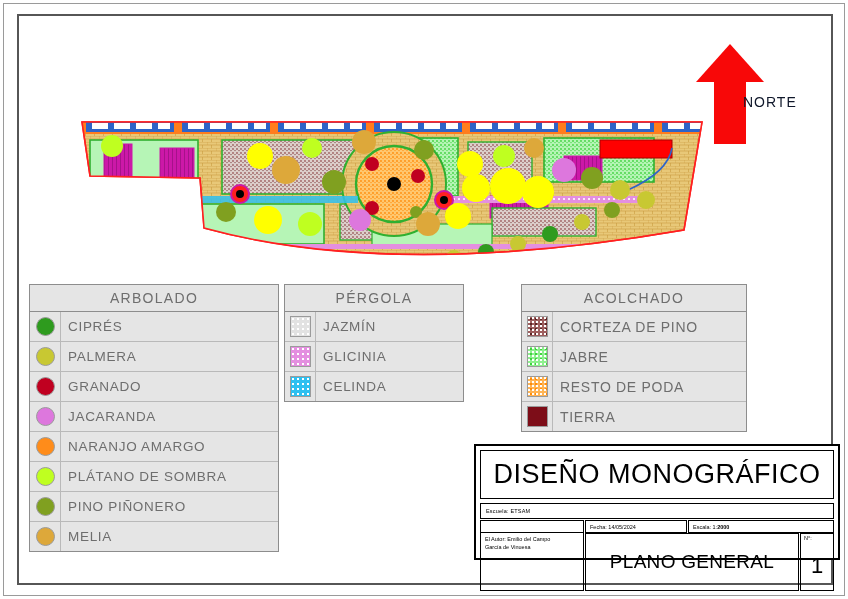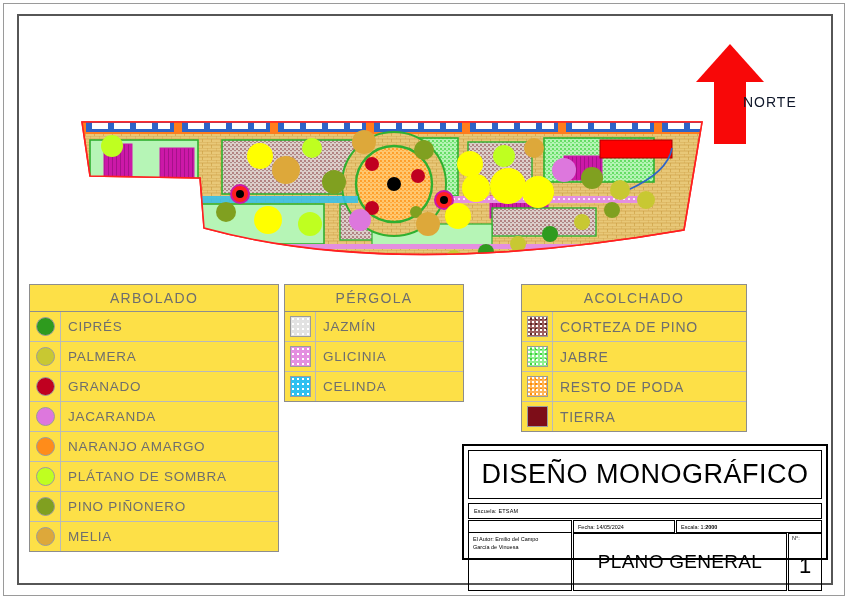--- a/index.html
+++ b/index.html
@@ -20,21 +20,21 @@
               border-left:34px solid transparent;border-right:34px solid transparent;
               border-bottom:38px solid #f80808;}
   .north-label{position:absolute;left:55px;top:72px;color:#0f172a;font-size:14px;
                letter-spacing:1px;}
 
   
   #plan{position:absolute;left:72px;top:112px;width:645px;height:168px;}
   #plan svg{display:block;}
 
   
-  .legend{position:absolute;border:1px solid #8d8d8d;background:#fde047;box-sizing:border-box;}
+  .legend{position:absolute;border:1px solid #8d8d8d;background:#e5e5e5;box-sizing:border-box;}
   .legend .lg-head{height:26px;line-height:26px;text-align:center;color:#6e6e6e;
                    font-size:14px;letter-spacing:1.3px;border-bottom:1px solid #8d8d8d;}
   .lg-row{display:flex;align-items:center;height:29px;border-bottom:1px solid #b9b9b9;}
   .lg-row:last-child{border-bottom:none;}
   .sw-cell{width:31px;height:29px;display:flex;align-items:center;justify-content:center;
            border-right:1px solid #b9b9b9;box-sizing:border-box;flex:0 0 31px;}
   .sw-dot{width:19px;height:19px;border-radius:50%;border:1px solid #9b9b9b;box-sizing:border-box;}
   .sw-box{width:21px;height:21px;border:1px solid #9b9b9b;box-sizing:border-box;}
   .lg-label{padding-left:7px;color:#6e6e6e;font-size:13.5px;letter-spacing:.7px;
             white-space:nowrap;}
@@ -70,21 +70,21 @@
       radial-gradient(circle at 1px 1px,#ffffff 1px,transparent 1.1px) 0 0/4px 4px,
       radial-gradient(circle at 3px 2px,#ff8c0a .9px,transparent 1px) 0 0/5px 5px,
       #ffb454;}
   .tx-tierra{background:
       linear-gradient(#7d0d18 0 0) 0 0/100% 100%,
       repeating-linear-gradient(0deg,#4d0a10 0 1.5px,transparent 1.5px 7px),
       repeating-linear-gradient(90deg,#4d0a10 0 1.5px,transparent 1.5px 9px);
       background-blend-mode:normal;}
 
   
-  #titleblock{position:absolute;left:462px;top:444px;width:366px;height:116px;
+  #titleblock{position:absolute;left:474px;top:444px;width:366px;height:116px;
               border:2px solid #000;box-sizing:border-box;background:#fff;}
   #tb-title{height:47px;margin:4px;border:1.5px solid #000;display:flex;
             align-items:center;justify-content:center;}
   #tb-title span{font-size:27px;letter-spacing:.5px;color:#000;white-space:nowrap;}
   #tb-school{height:14px;margin:0 4px;border:1px solid #000;display:flex;align-items:center;}
   #tb-school span{font-size:5.5px;padding-left:5px;color:#000;letter-spacing:.2px;}
   #tb-meta{display:flex;margin:1px 4px 0 4px;height:13px;}
   .meta-cell{border:1px solid #000;box-sizing:border-box;display:flex;align-items:center;
              font-size:5.5px;padding-left:4px;color:#000;}
   #tb-author{flex:0 0 104px;}

